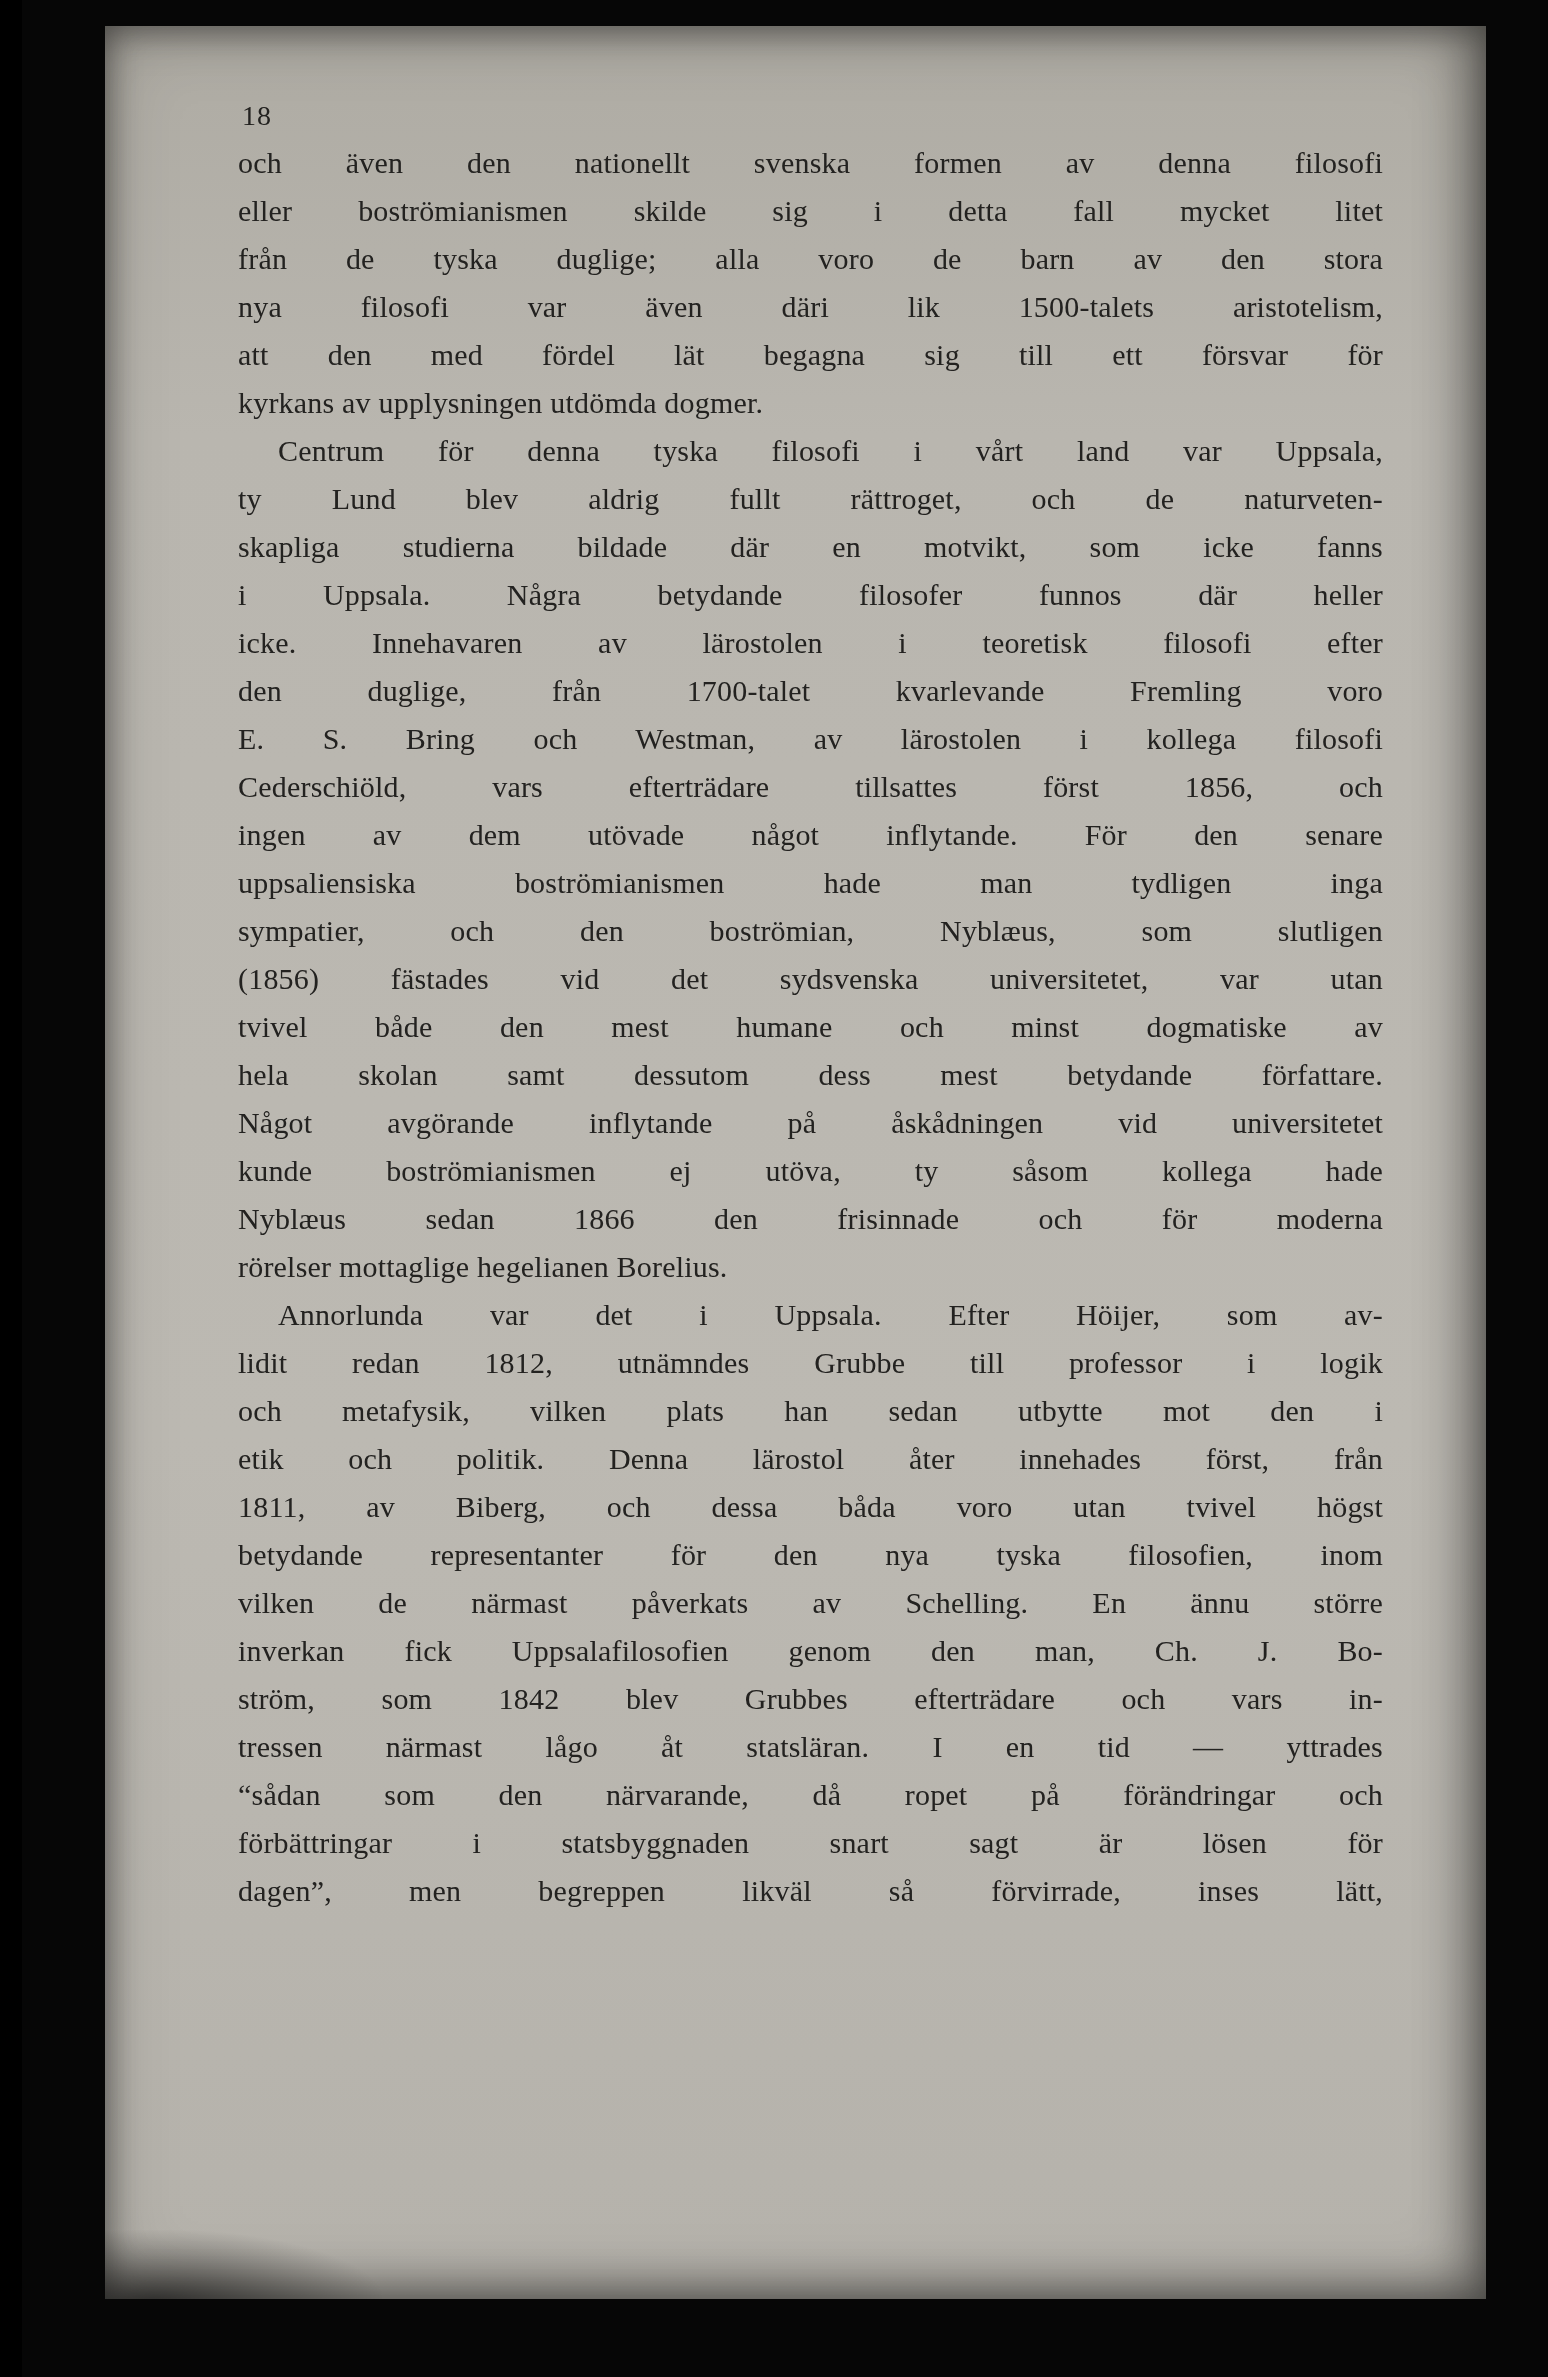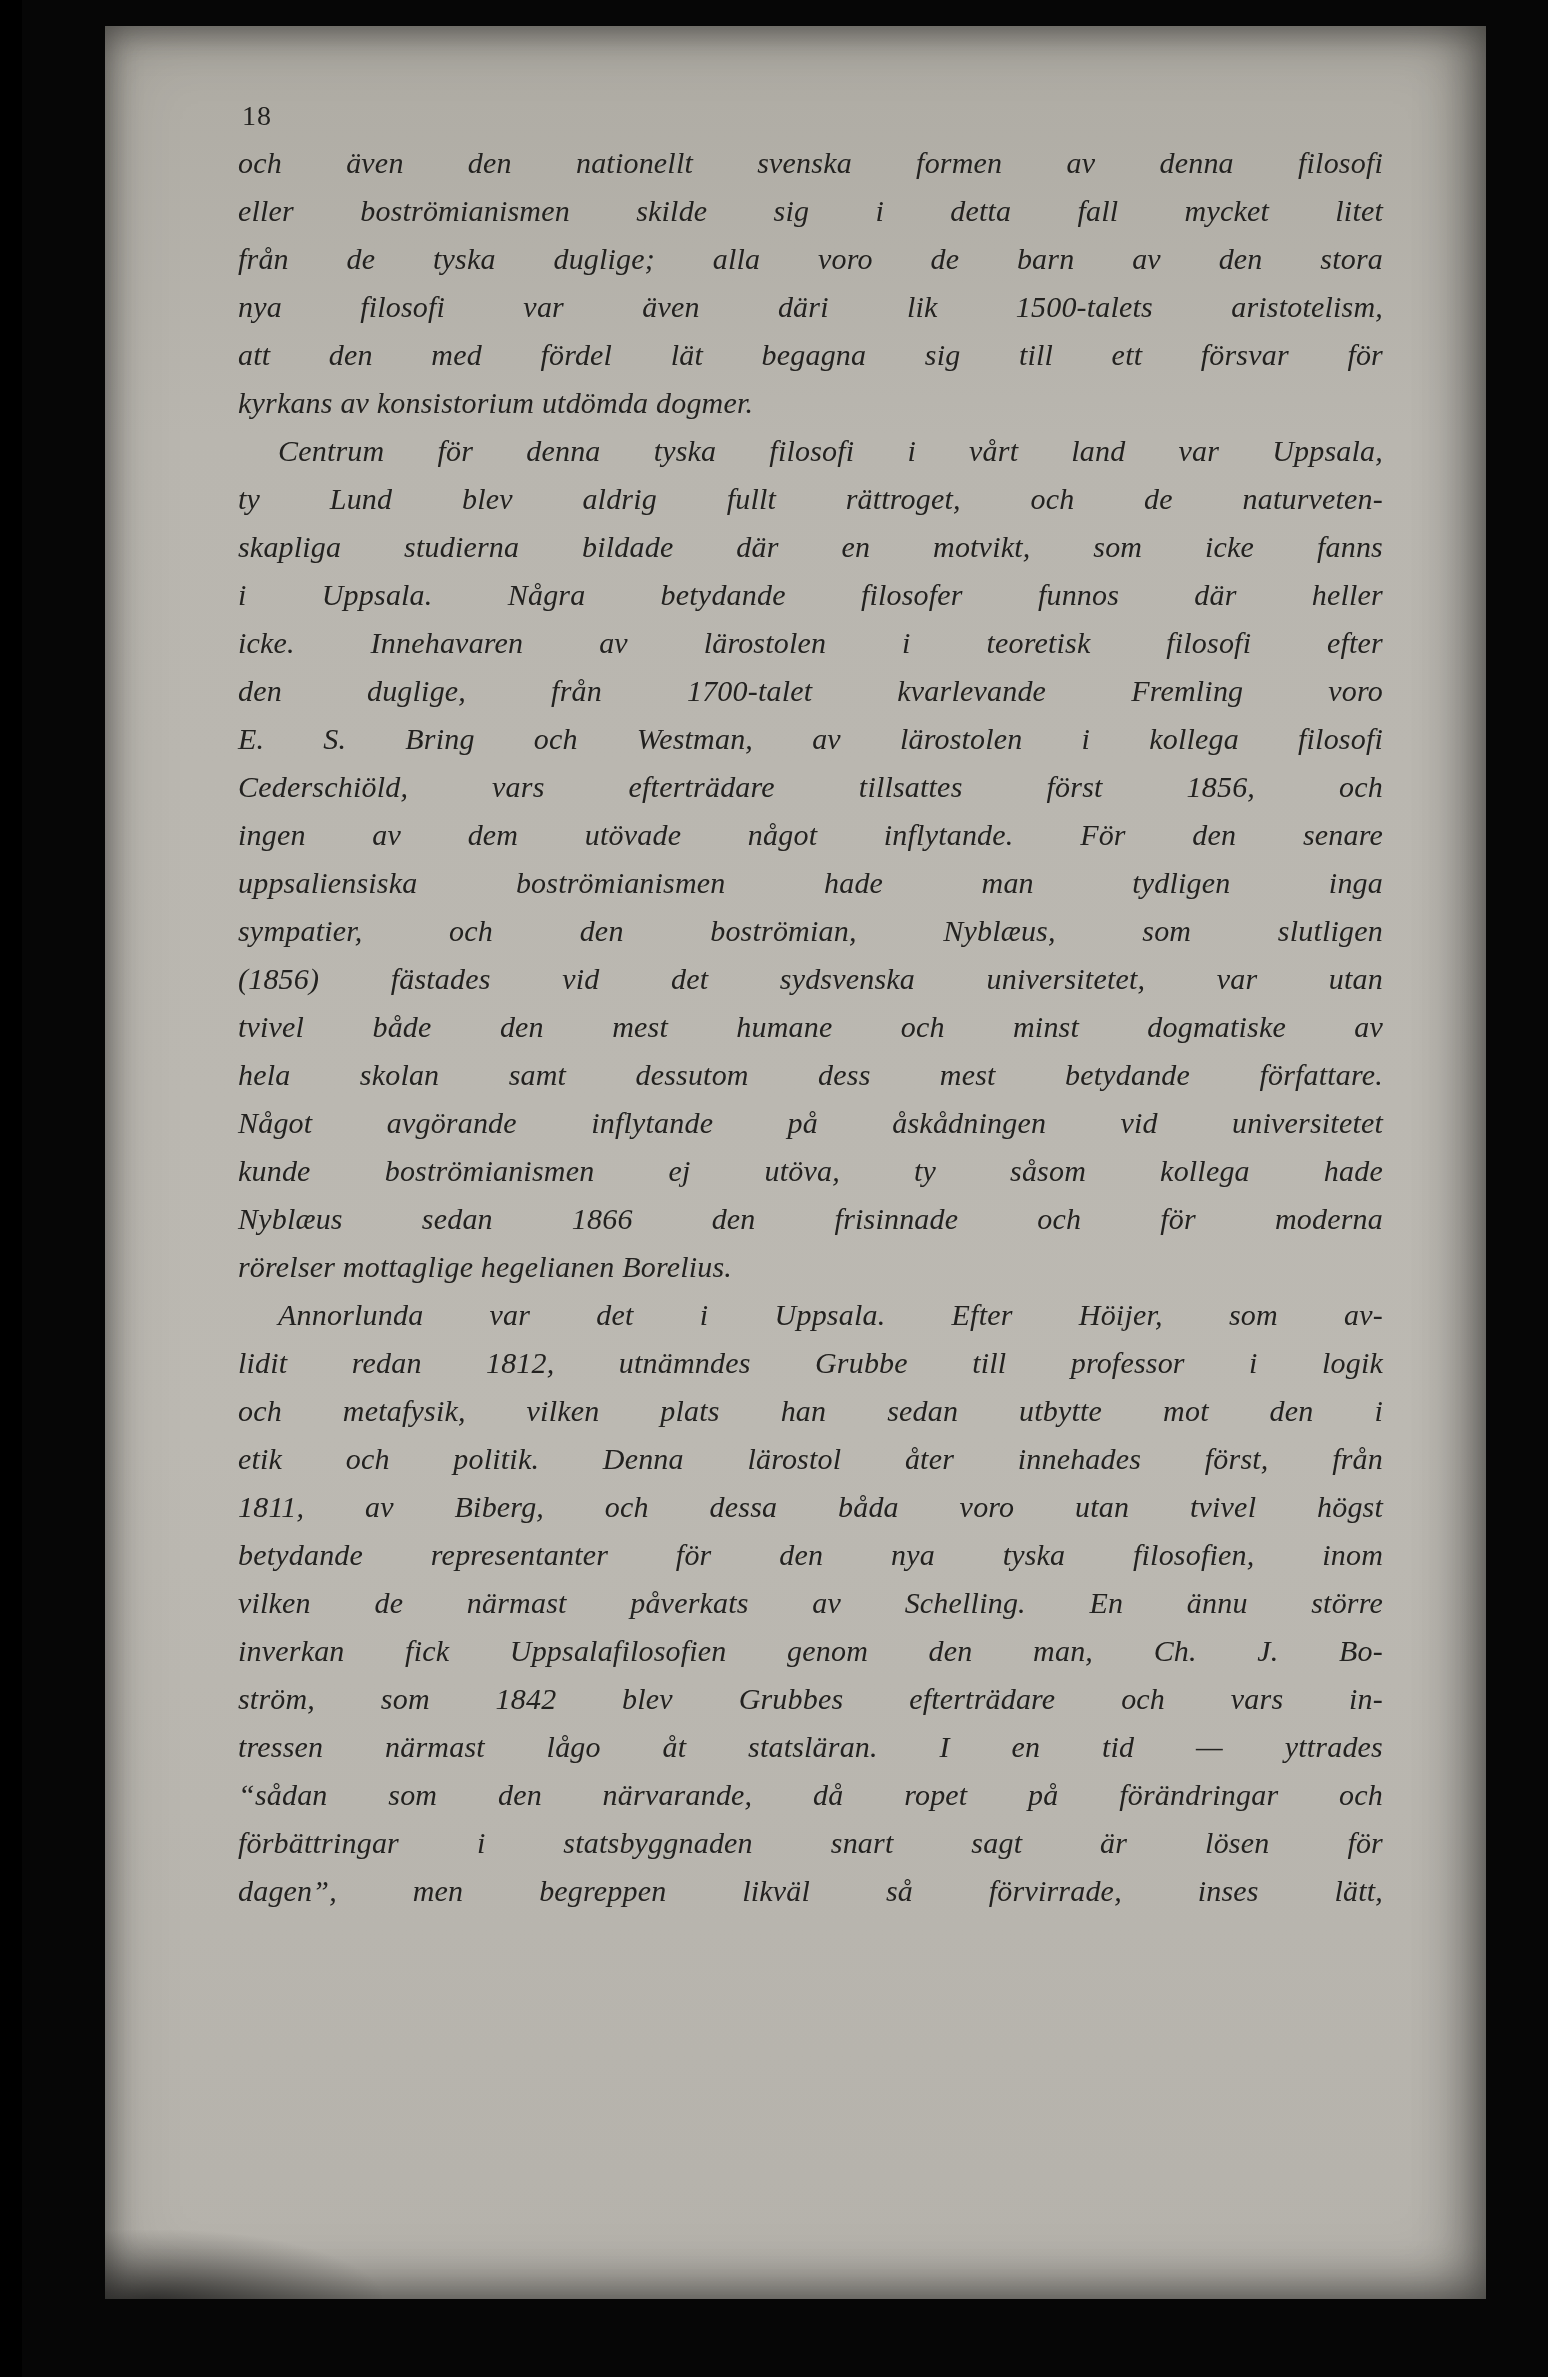--- a/index.html
+++ b/index.html
@@ -60,21 +60,20 @@
   .text-block {
     position: absolute;
     left: 133px;
     top: 113px;
     width: 1145px;
     font-family: "Liberation Serif", "DejaVu Serif", serif;
     font-size: 30px;
     line-height: 48px;
     letter-spacing: 0.2px;
     color: #232220;
-    font-style: italic;
   }
   .para { margin: 0; }
   .line {
     text-align: justify;
     text-align-last: justify;
   }
   .line.endline {
     text-align-last: left;
   }
   .para.indent .line:first-child {
@@ -88,21 +87,21 @@
   <div class="edge-gray-right"></div>
   <div class="page">
     <div class="page-number">18</div>
     <div class="text-block" id="text-block">
         <div class="para">
           <div class="line">och även den nationellt svenska formen av denna filosofi</div>
           <div class="line">eller boströmianismen skilde sig i detta fall mycket litet</div>
           <div class="line">från de tyska duglige; alla voro de barn av den stora</div>
           <div class="line">nya filosofi var även däri lik 1500-talets aristotelism,</div>
           <div class="line">att den med fördel lät begagna sig till ett försvar för</div>
-          <div class="line endline">kyrkans av konsistorium utdömda dogmer.</div>
+          <div class="line endline">kyrkans av upplysningen utdömda dogmer.</div>
         </div>
         <div class="para indent">
           <div class="line">Centrum för denna tyska filosofi i vårt land var Uppsala,</div>
           <div class="line">ty Lund blev aldrig fullt rättroget, och de naturveten-</div>
           <div class="line">skapliga studierna bildade där en motvikt, som icke fanns</div>
           <div class="line">i Uppsala. Några betydande filosofer funnos där heller</div>
           <div class="line">icke. Innehavaren av lärostolen i teoretisk filosofi efter</div>
           <div class="line">den duglige, från 1700-talet kvarlevande Fremling voro</div>
           <div class="line">E. S. Bring och Westman, av lärostolen i kollega filosofi</div>
           <div class="line">Cederschiöld, vars efterträdare tillsattes först 1856, och</div>

